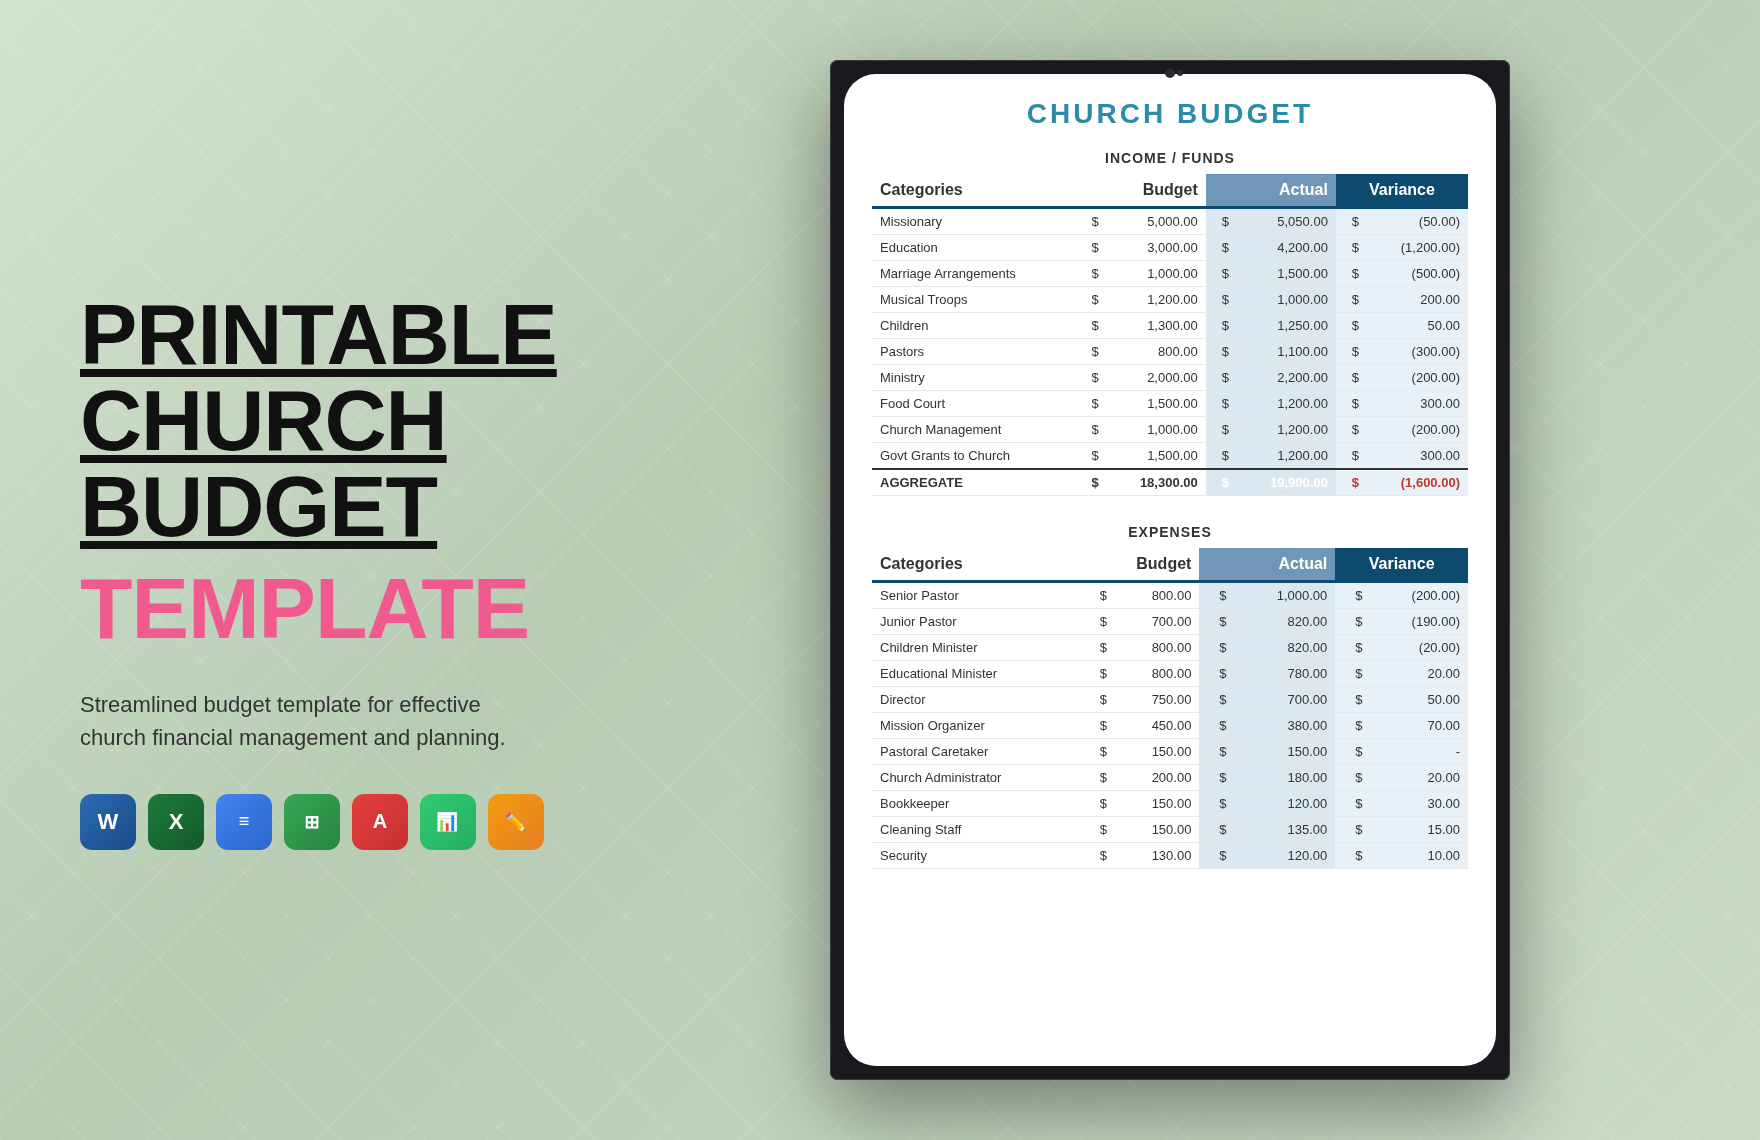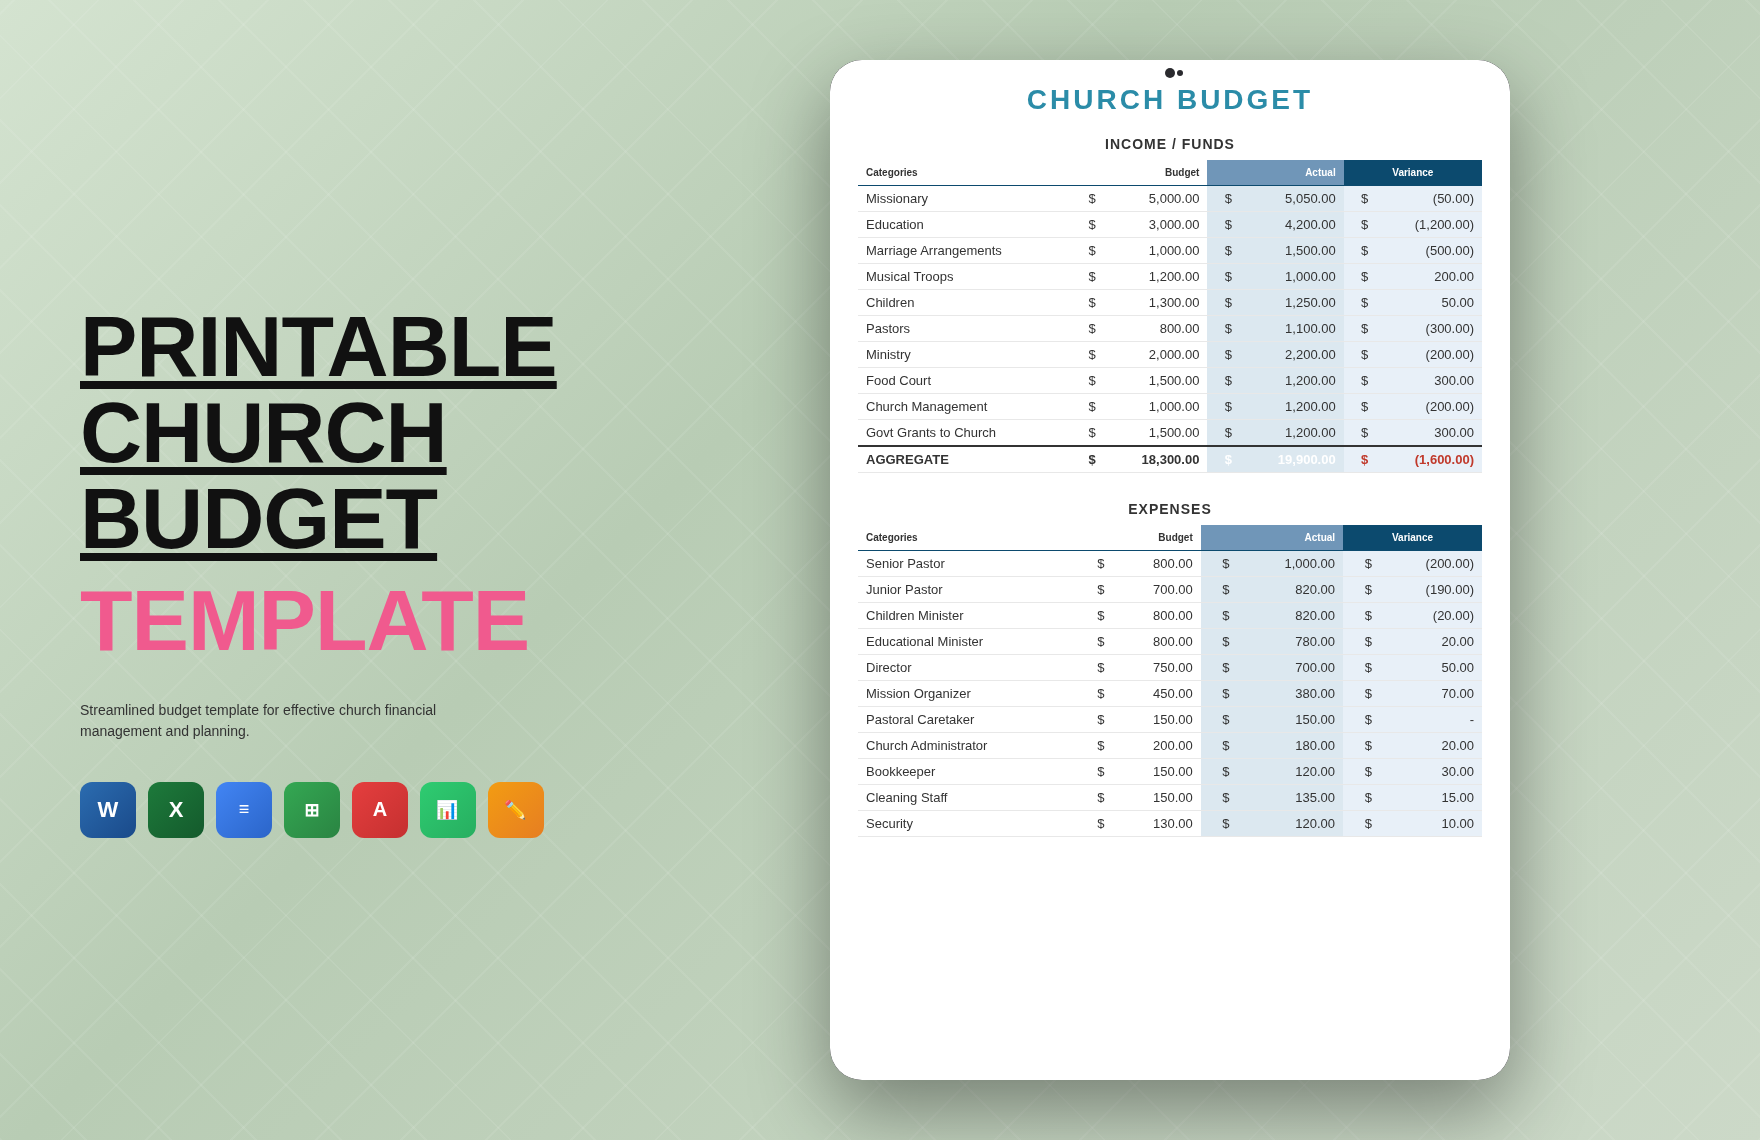--- a/index.html
+++ b/index.html
@@ -59,21 +59,21 @@
       font-size: 86px;
       font-weight: 900;
       color: #f05a8e;
       text-transform: uppercase;
       letter-spacing: -1px;
       display: block;
       margin-bottom: 30px;
     }
 
     .subtitle {
-      font-size: 14px;
+      font-size: 22px;
       color: #333;
       line-height: 1.5;
       max-width: 440px;
       margin-bottom: 40px;
       font-weight: 400;
     }
 
     .icons-row {
       display: flex;
       gap: 12px;
@@ -106,21 +106,22 @@
       display: flex;
       align-items: center;
       justify-content: center;
       z-index: 1;
     }
 
     .tablet {
       width: 680px;
       height: 1020px;
       background: #1a1a1e;
-      border-radius: 32px;
+      border-radius: 8px;
+      padding: 14px;
       box-shadow: 
         0 30px 80px rgba(0,0,0,0.4),
         inset 0 0 0 1px #3a3a3e;
       position: relative;
     }
 
     .tablet-camera {
       position: absolute;
       top: 8px;
       left: 50%;
@@ -181,22 +182,22 @@
       border-collapse: collapse;
       font-size: 13px;
       margin-bottom: 28px;
     }
 
     .budget-table thead tr th {
       padding: 7px 8px;
       text-align: left;
       font-weight: 700;
       color: #333;
-      border-bottom: 1px solid #0c4a6e;
-      font-size: 10px;
+      border-bottom: 3px solid #0c4a6e;
+      font-size: 16px;
     }
 
     .budget-table thead tr th.actual-col {
       background: #7096b8;
       color: #fff;
       text-align: right;
     }
 
     .budget-table thead tr th.variance-col {
       background: #0c4a6e;

